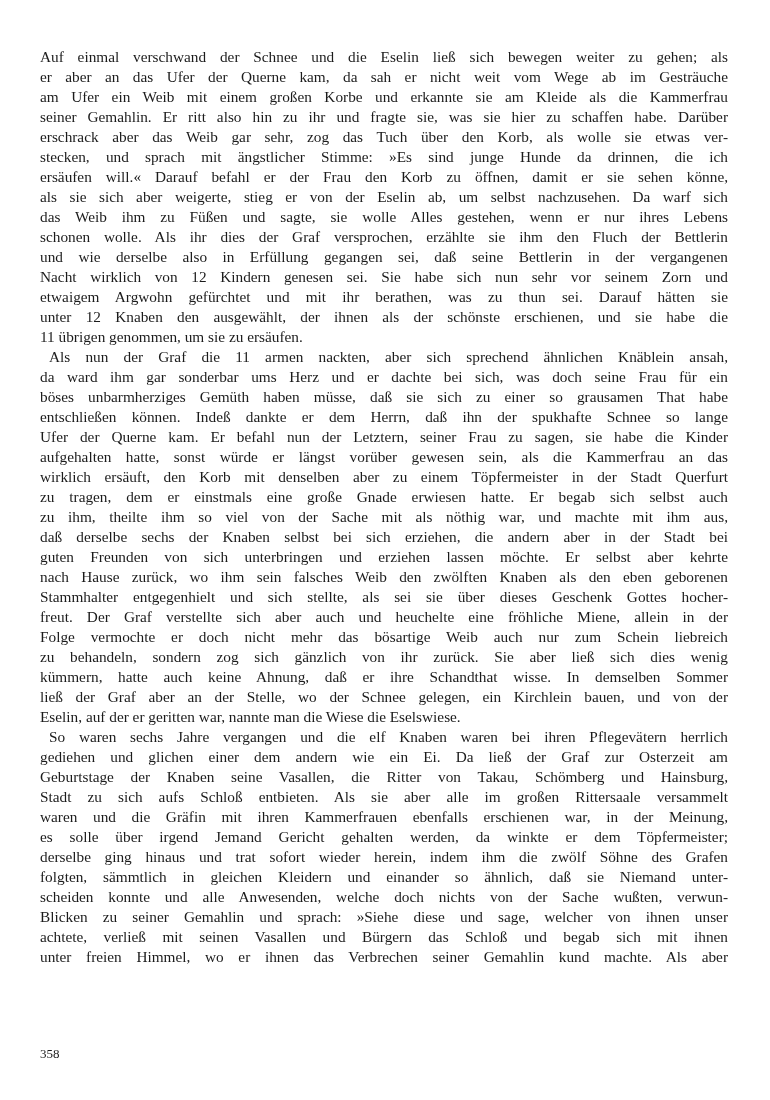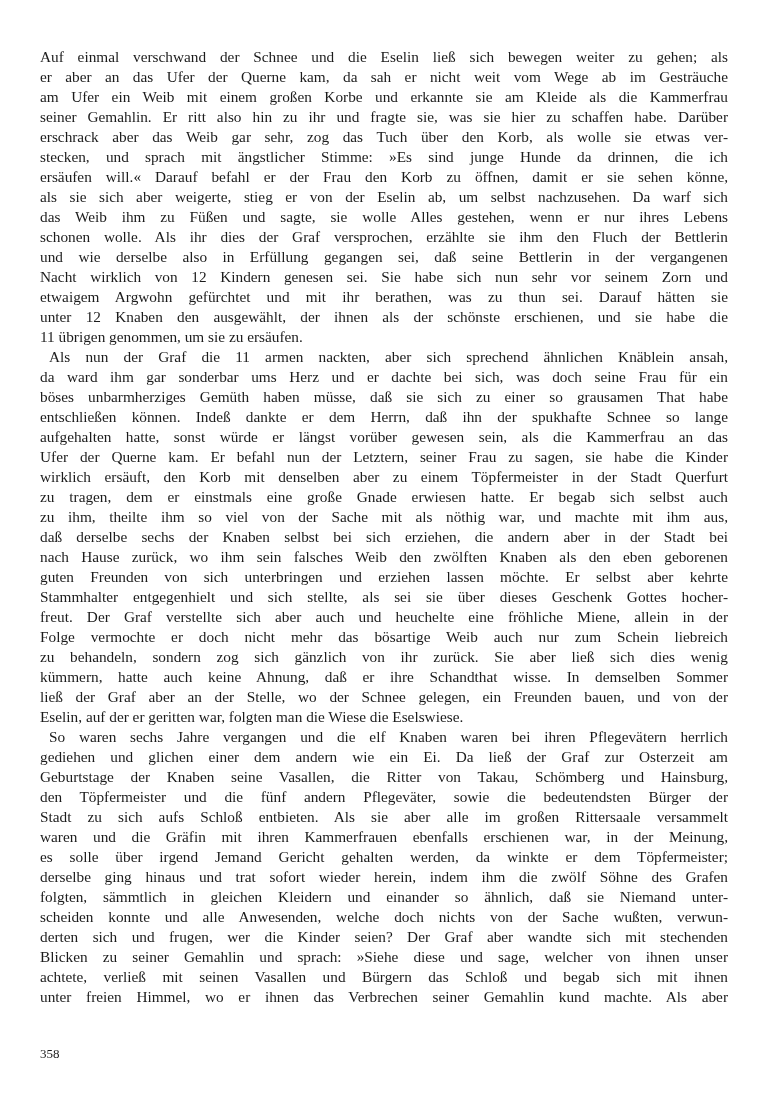--- a/index.html
+++ b/index.html
@@ -69,47 +69,45 @@
         <div class="text-line">Nacht wirklich von 12 Kindern genesen sei. Sie habe sich nun sehr vor seinem Zorn und</div>
         <div class="text-line">etwaigem Argwohn gefürchtet und mit ihr berathen, was zu thun sei. Darauf hätten sie</div>
         <div class="text-line">unter 12 Knaben den ausgewählt, der ihnen als der schönste erschienen, und sie habe die</div>
         <div class="text-line last">11 übrigen genommen, um sie zu ersäufen.</div>
       </div>
       <div class="paragraph">
         <div class="text-line indented">Als nun der Graf die 11 armen nackten, aber sich sprechend ähnlichen Knäblein ansah,</div>
         <div class="text-line">da ward ihm gar sonderbar ums Herz und er dachte bei sich, was doch seine Frau für ein</div>
         <div class="text-line">böses unbarmherziges Gemüth haben müsse, daß sie sich zu einer so grausamen That habe</div>
         <div class="text-line">entschließen können. Indeß dankte er dem Herrn, daß ihn der spukhafte Schnee so lange</div>
+        <div class="text-line">Ufer der Querne kam. Er befahl nun der Letztern, seiner Frau zu sagen, sie habe die Kinder</div>
         <div class="text-line">aufgehalten hatte, sonst würde er längst vorüber gewesen sein, als die Kammerfrau an das</div>
-        <div class="text-line">Ufer der Querne kam. Er befahl nun der Letztern, seiner Frau zu sagen, sie habe die Kinder</div>
         <div class="text-line">wirklich ersäuft, den Korb mit denselben aber zu einem Töpfermeister in der Stadt Querfurt</div>
         <div class="text-line">zu tragen, dem er einstmals eine große Gnade erwiesen hatte. Er begab sich selbst auch</div>
         <div class="text-line">zu ihm, theilte ihm so viel von der Sache mit als nöthig war, und machte mit ihm aus,</div>
         <div class="text-line">daß derselbe sechs der Knaben selbst bei sich erziehen, die andern aber in der Stadt bei</div>
+        <div class="text-line">guten Freunden von sich unterbringen und erziehen lassen möchte. Er selbst aber kehrte</div>
         <div class="text-line">nach Hause zurück, wo ihm sein falsches Weib den zwölften Knaben als den eben geborenen</div>
-        <div class="text-line">guten Freunden von sich unterbringen und erziehen lassen möchte. Er selbst aber kehrte</div>
         <div class="text-line">Stammhalter entgegenhielt und sich stellte, als sei sie über dieses Geschenk Gottes hocher-</div>
         <div class="text-line">freut. Der Graf verstellte sich aber auch und heuchelte eine fröhliche Miene, allein in der</div>
         <div class="text-line">Folge vermochte er doch nicht mehr das bösartige Weib auch nur zum Schein liebreich</div>
         <div class="text-line">zu behandeln, sondern zog sich gänzlich von ihr zurück. Sie aber ließ sich dies wenig</div>
         <div class="text-line">kümmern, hatte auch keine Ahnung, daß er ihre Schandthat wisse. In demselben Sommer</div>
-        <div class="text-line">ließ der Graf aber an der Stelle, wo der Schnee gelegen, ein Freunden bauen, und von der</div>
-        <div class="text-line last">Eselin, auf der er geritten war, folgten man die Wiese die Eselswiese.</div>
+        <div class="text-line">ließ der Graf aber an der Stelle, wo der Schnee gelegen, ein Kirchlein bauen, und von der</div>
+        <div class="text-line last">Eselin, auf der er geritten war, nannte man die Wiese die Eselswiese.</div>
       </div>
       <div class="paragraph">
         <div class="text-line indented">So waren sechs Jahre vergangen und die elf Knaben waren bei ihren Pflegevätern herrlich</div>
         <div class="text-line">gediehen und glichen einer dem andern wie ein Ei. Da ließ der Graf zur Osterzeit am</div>
         <div class="text-line">Geburtstage der Knaben seine Vasallen, die Ritter von Takau, Schömberg und Hainsburg,</div>
-        <div class="text-line">den Töpfermeister und die fünf andern Pflegeväter, sowie die bedeutendsten Bürger der</div>
         <div class="text-line">Stadt zu sich aufs Schloß entbieten. Als sie aber alle im großen Rittersaale versammelt</div>
         <div class="text-line">waren und die Gräfin mit ihren Kammerfrauen ebenfalls erschienen war, in der Meinung,</div>
         <div class="text-line">es solle über irgend Jemand Gericht gehalten werden, da winkte er dem Töpfermeister;</div>
         <div class="text-line">derselbe ging hinaus und trat sofort wieder herein, indem ihm die zwölf Söhne des Grafen</div>
         <div class="text-line">folgten, sämmtlich in gleichen Kleidern und einander so ähnlich, daß sie Niemand unter-</div>
         <div class="text-line">scheiden konnte und alle Anwesenden, welche doch nichts von der Sache wußten, verwun-</div>
-        <div class="text-line">derten sich und frugen, wer die Kinder seien? Der Graf aber wandte sich mit stechenden</div>
         <div class="text-line">Blicken zu seiner Gemahlin und sprach: »Siehe diese und sage, welcher von ihnen unser</div>
         <div class="text-line">achtete, verließ mit seinen Vasallen und Bürgern das Schloß und begab sich mit ihnen</div>
         <div class="text-line">unter freien Himmel, wo er ihnen das Verbrechen seiner Gemahlin kund machte. Als aber</div>
       </div>
     </main>
   <div class="page-number">358</div>
 </div>
 
 </body></html>

